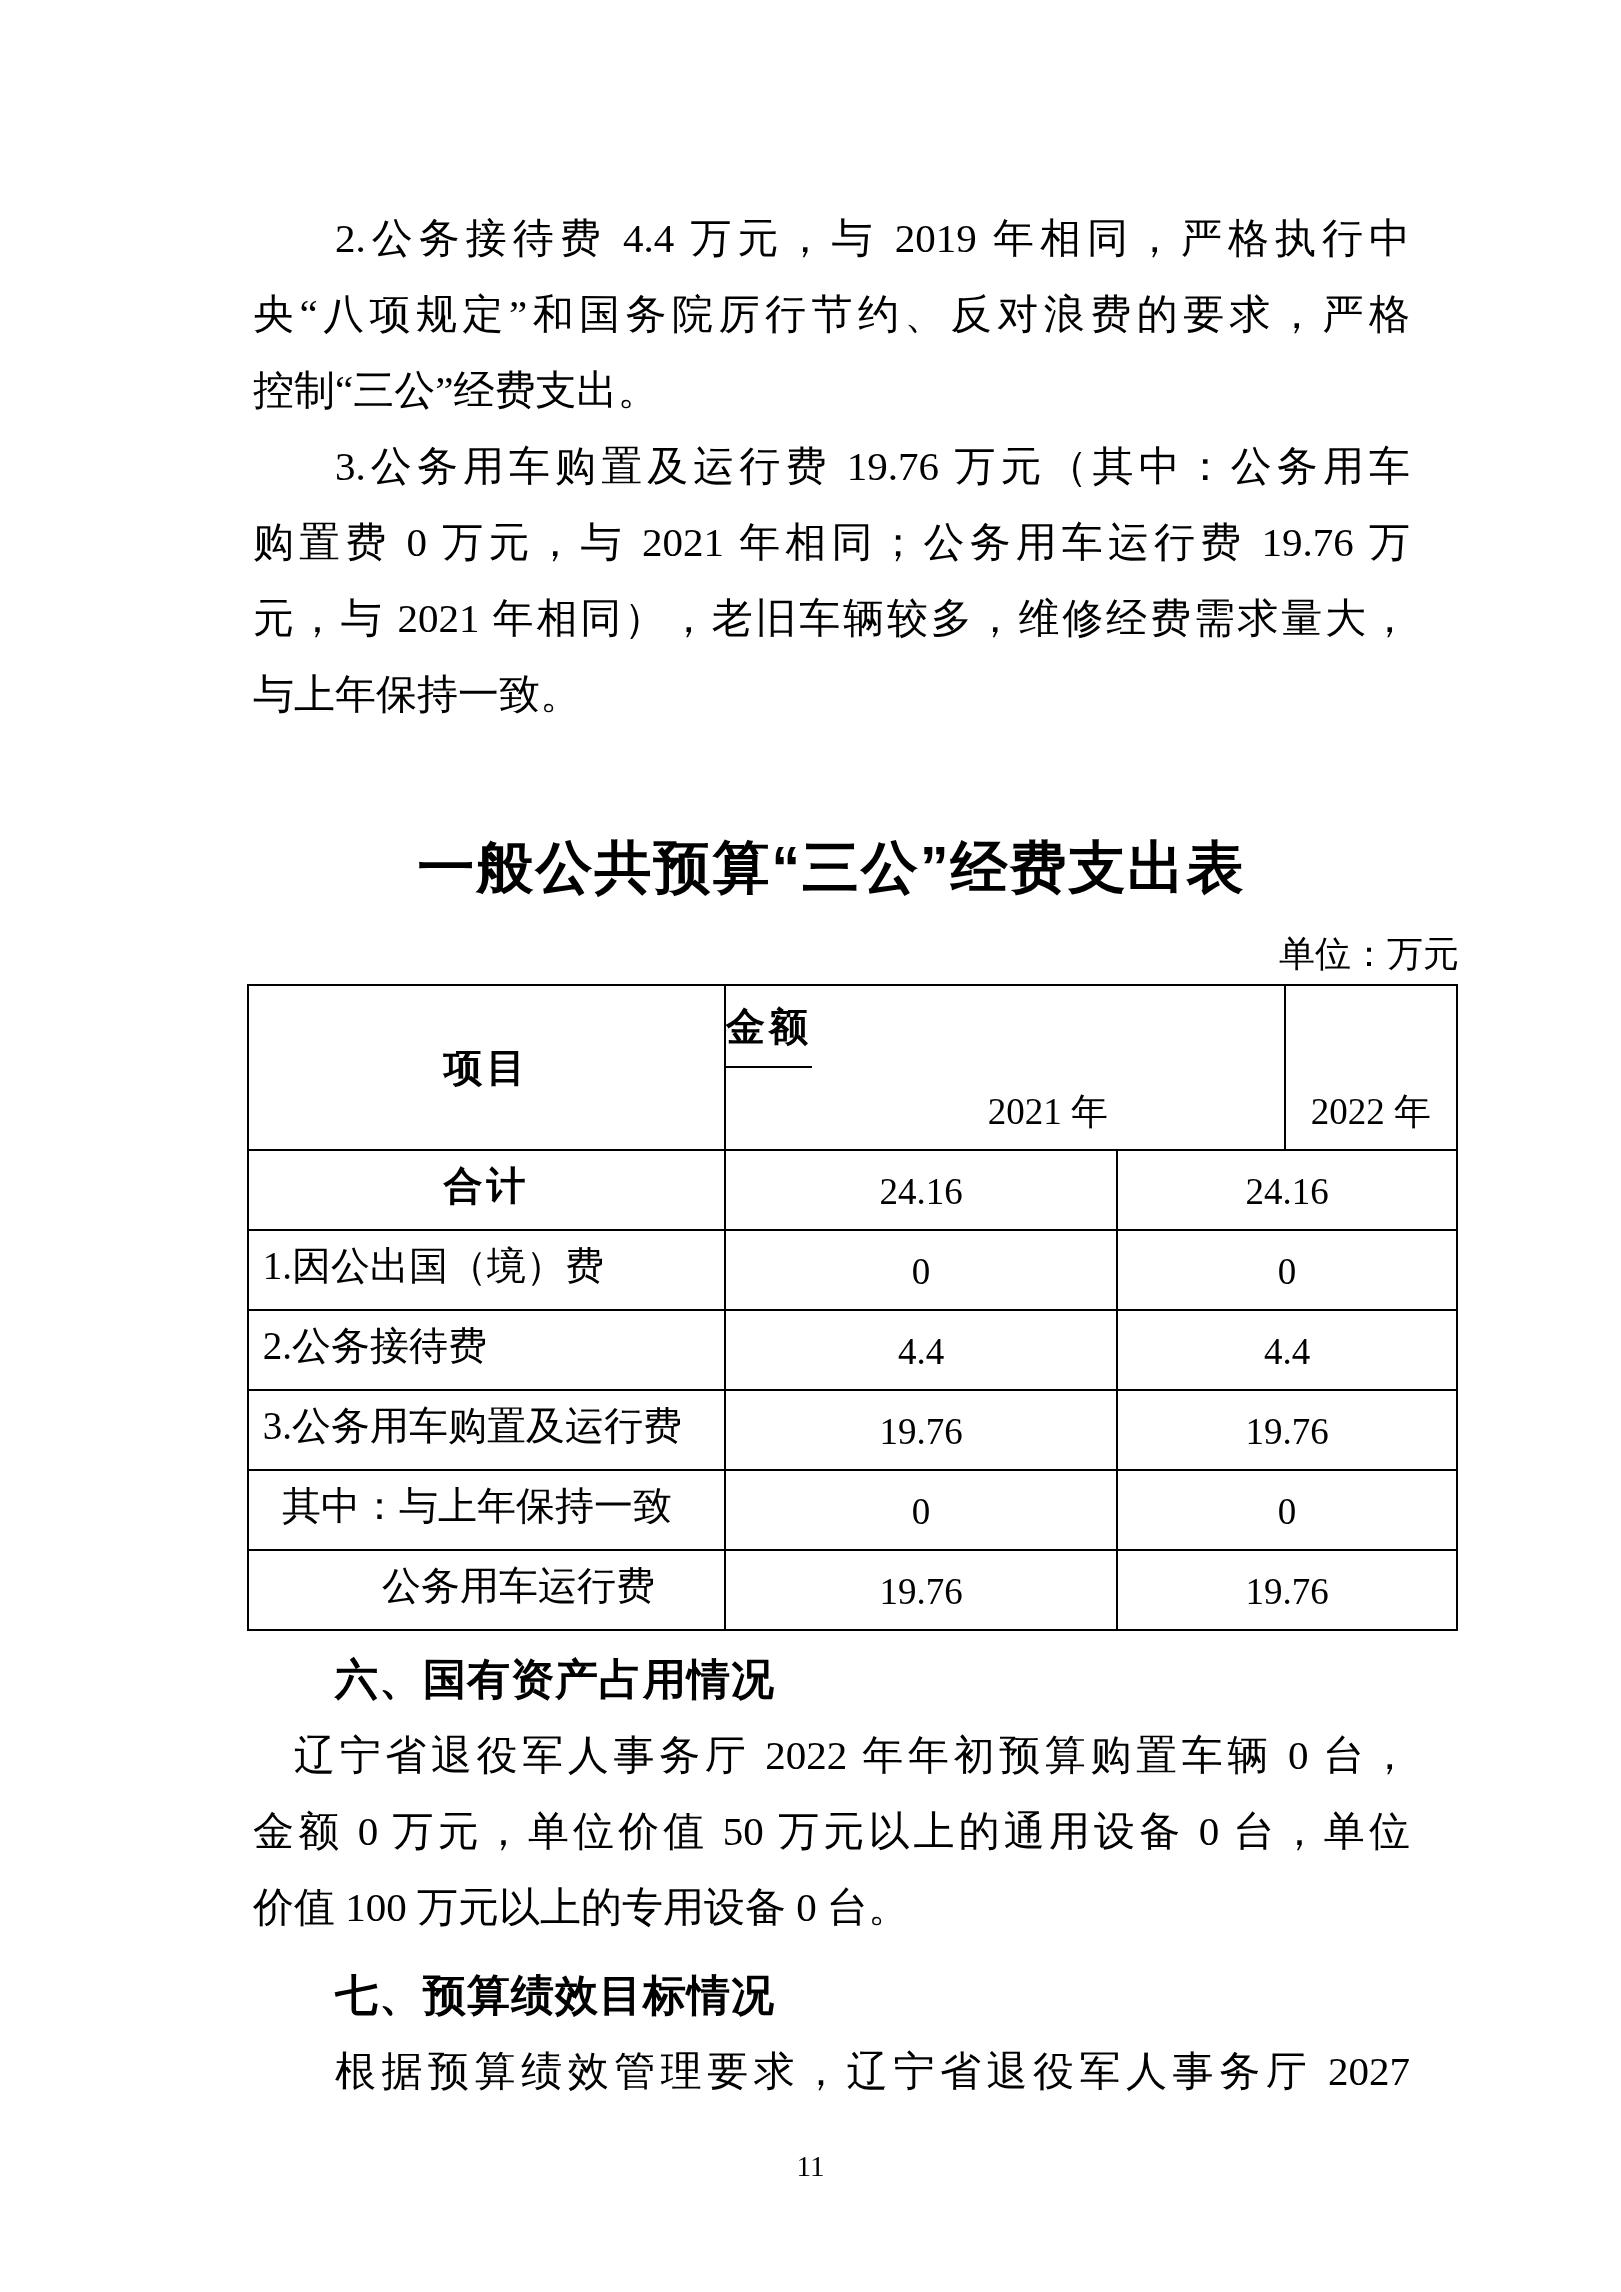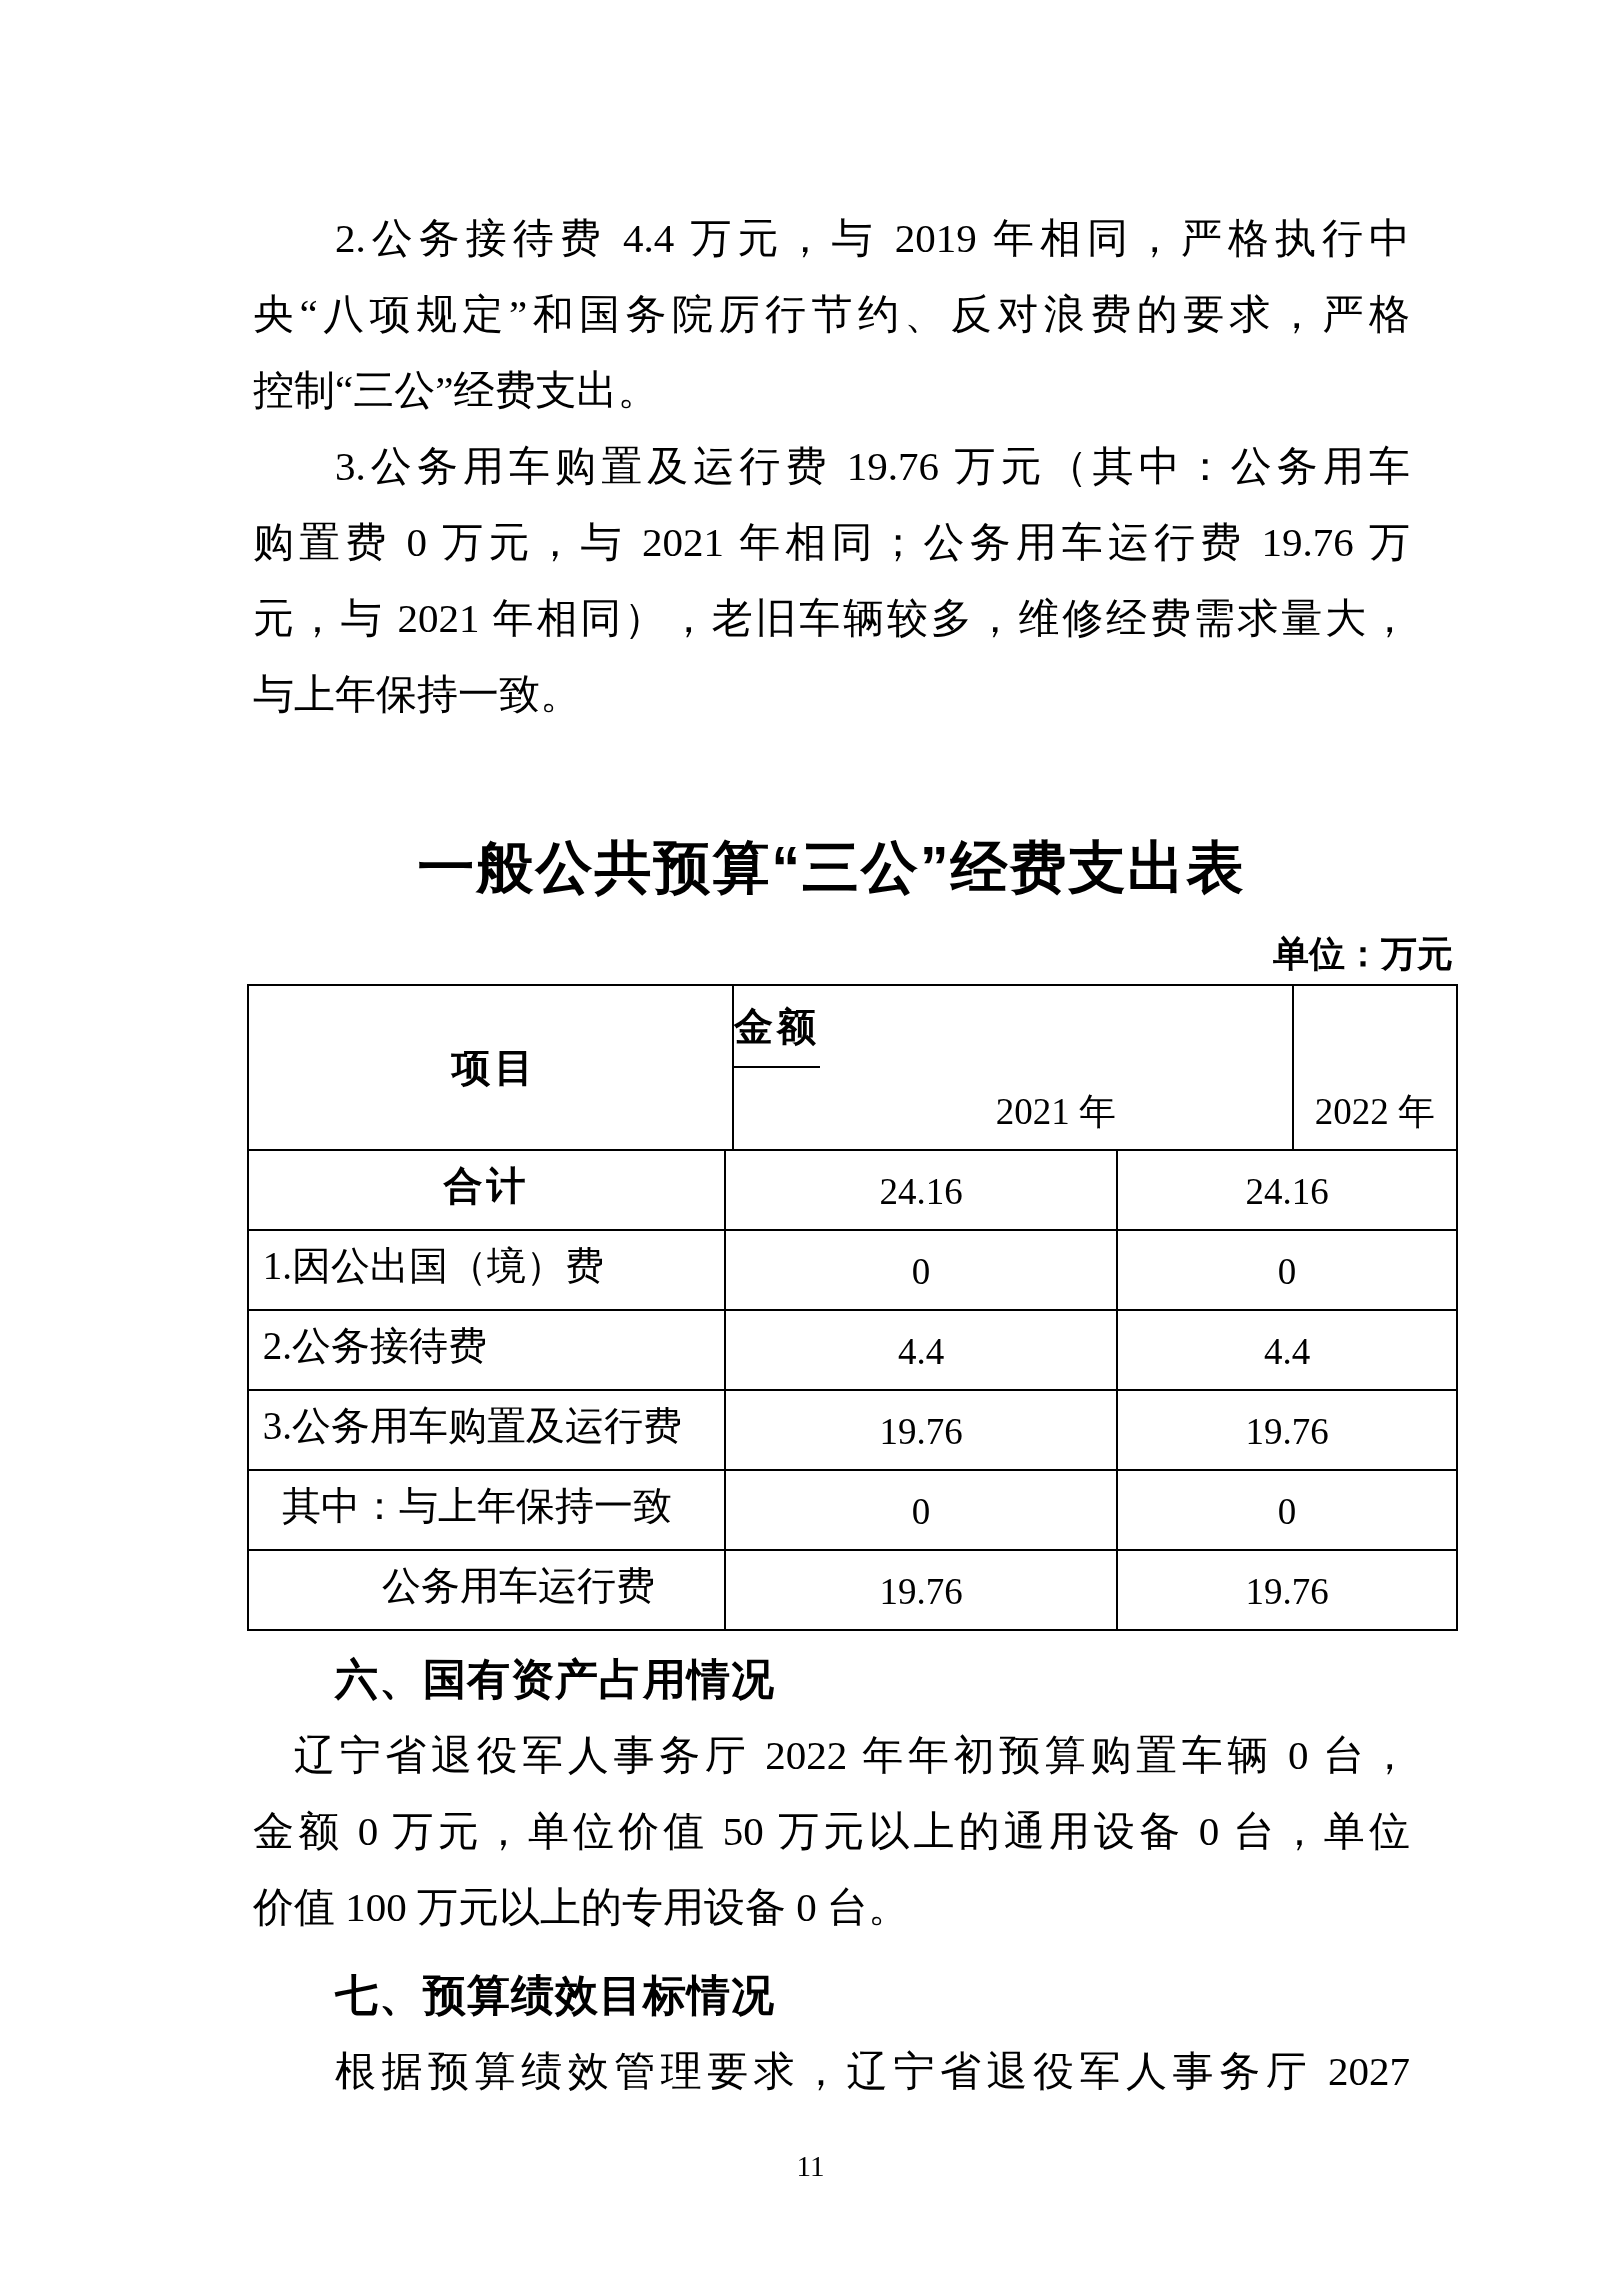--- a/index.html
+++ b/index.html
@@ -17,33 +17,33 @@
   .jline{white-space:normal;text-align:justify;text-align-last:justify;}
   .indent2{padding-left:82px;}
   .indent1{padding-left:41px;}
   
   .tabletitle{
     left:253px;top:829px;width:1157px;text-align:center;
     font-size:57px;font-weight:700;line-height:76px;letter-spacing:2px;
     font-family:"Liberation Sans","DejaVu Sans",sans-serif;
   }
   .unitline{
-    left:247px;top:925px;width:1206px;text-align:right;
-    font-size:36px;line-height:59px;font-weight:bold;
+    left:253px;top:925px;width:1206px;text-align:right;
+    font-size:36px;line-height:59px;
   }
   
   .xtable{
     left:247px;top:984px;width:1211px;box-sizing:border-box;
     border:2.9px solid #000;background:#fff;
   }
   .xtable *{box-sizing:border-box;}
   .thead{display:flex;height:163px;}
   .item-h{
     width:475px;display:flex;align-items:center;justify-content:center;
-    font-weight:700;font-size:39px;letter-spacing:3.9px;margin-left:8px;
+    font-weight:700;font-size:39px;letter-spacing:3.9px;
   }
   .hright{flex:1;display:flex;flex-direction:row;border-left:2px solid #000;}
   .amount-h{
     height:82px;border-bottom:2px solid #000;
     display:flex;align-items:flex-end;justify-content:center;
     padding-bottom:11.8px;font-weight:700;font-size:39px;letter-spacing:3.9px;
   }
   .years{flex:1;display:flex;}
   .year-c{
     width:472px;display:flex;align-items:flex-end;justify-content:center;

